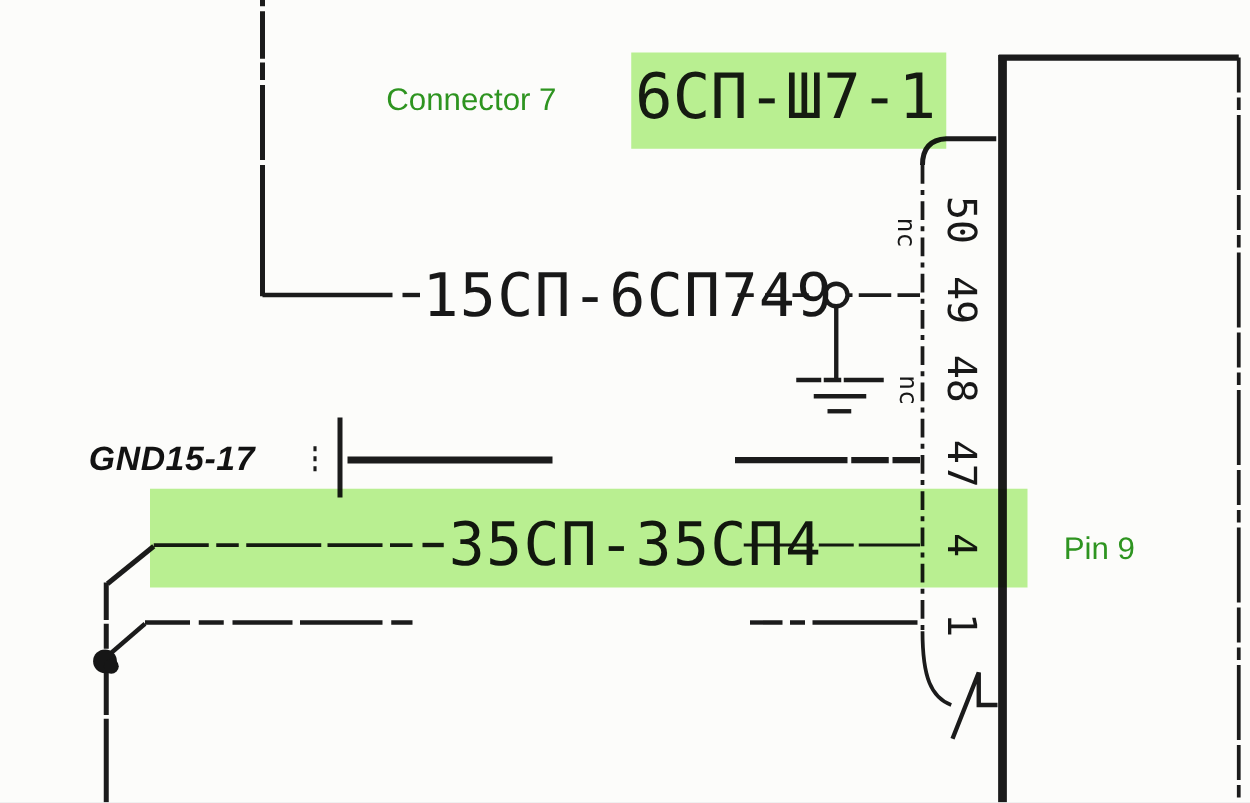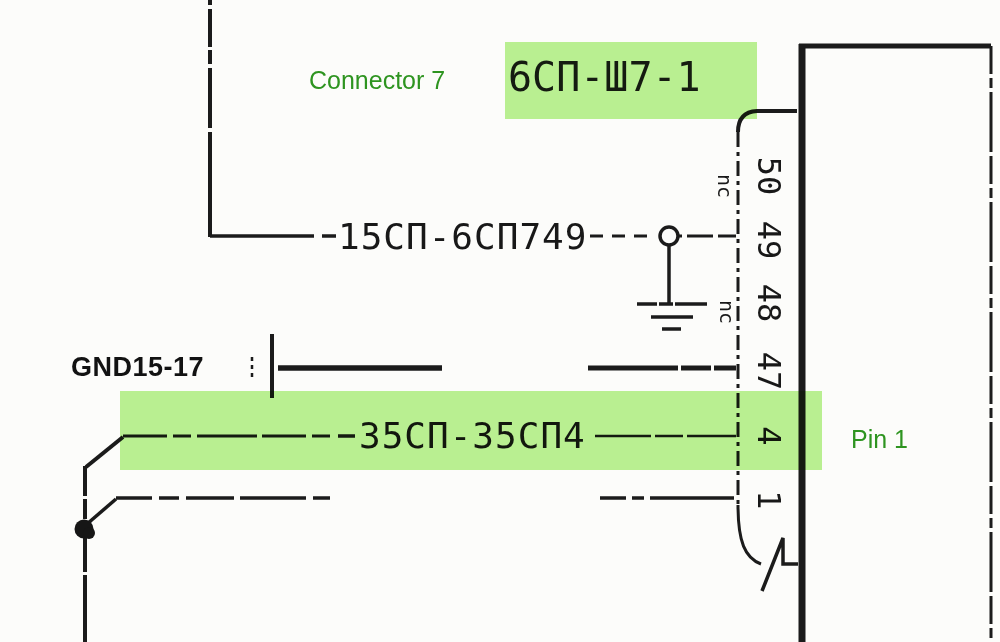--- a/index.html
+++ b/index.html
@@ -5,33 +5,34 @@
   html,body{margin:0;padding:0;background:#e8e8e8;}
   #canvas{
     position:relative;width:1000px;height:642px;
     background:#fcfcfa;overflow:hidden;
     font-family:"Liberation Sans",sans-serif;
   }
   svg.linework{position:absolute;left:0;top:0;z-index:1;}
   .wire-label{
     position:absolute;z-index:2;
     font-family:"DejaVu Sans Mono","Liberation Mono",monospace;
-    font-size:36px;line-height:40px;letter-spacing:1px;
+    font-size:48px;line-height:40px;letter-spacing:1px;
     color:#181818;white-space:nowrap;
   }
   .gnd-label{
     position:absolute;z-index:2;
     font-family:"Liberation Sans",sans-serif;font-weight:bold;
     font-size:27px;line-height:30px;letter-spacing:0.5px;color:#121212;
     white-space:nowrap;
+    font-style:italic;
   }
   .conn-designation{
     position:absolute;z-index:2;
     font-family:"DejaVu Sans Mono","Liberation Mono",monospace;
-    font-size:40px;line-height:54px;color:#1c1c1c;white-space:nowrap;
+    font-size:50px;line-height:54px;color:#1c1c1c;white-space:nowrap;
   }
   .pin-num{
     position:absolute;z-index:2;width:44px;height:26px;
     font-family:"DejaVu Sans Mono","Liberation Mono",monospace;
     font-size:32px;line-height:26px;color:#181818;text-align:center;
     transform:rotate(90deg);white-space:nowrap;
   }
   .nc-tag{
     position:absolute;z-index:2;width:32px;height:20px;
     font-family:"DejaVu Sans Mono","Liberation Mono",monospace;
@@ -113,15 +114,15 @@
   <div class="pin-num" style="left:747px;top:423px;">4</div>
   <div class="pin-num" style="left:747px;top:487px;">1</div>
 
   <div class="nc-tag" style="left:709px;top:176px;">nc</div>
   <div class="nc-tag" style="left:711px;top:302px;">nc</div>
 
   <div class="highlight" style="left:505px;top:42px;width:252px;height:77px;"></div>
   <div class="highlight" style="left:120px;top:391px;width:702px;height:79px;"></div>
 
   <div class="annotation" style="left:309px;top:62px;">Connector 7</div>
-  <div class="annotation" style="left:851px;top:421px;">Pin 1</div>
+  <div class="annotation" style="left:851px;top:421px;">Pin 9</div>
 
 </div>
 
 </body></html>

